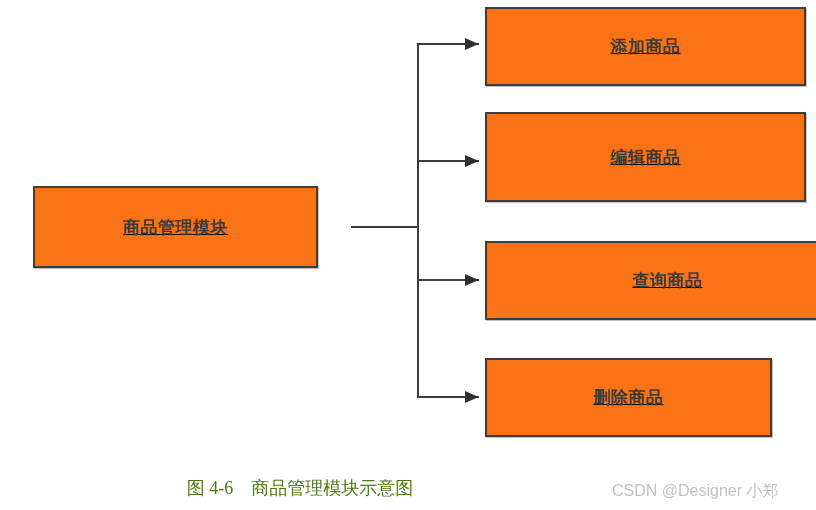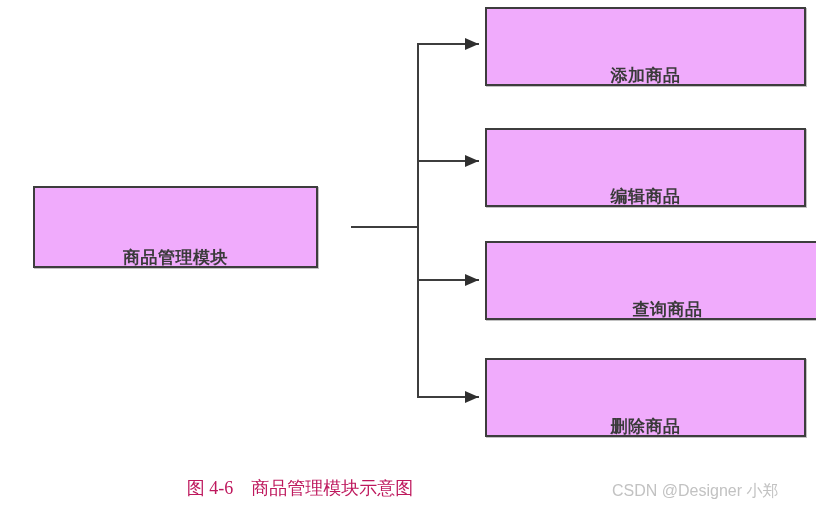--- a/index.html
+++ b/index.html
@@ -18,56 +18,57 @@
   #diagram-svg {
     position: absolute;
     left: 0;
     top: 0;
     width: 816px;
     height: 510px;
   }
   .node-box {
     position: absolute;
     box-sizing: border-box;
-    background: #f0abfc;
+    background: #f97316;
     border: 2px solid #3d3d3d;
     box-shadow: 1px 1px 0 0 rgba(120,120,120,0.45);
     display: flex;
-    align-items: flex-end;
+    align-items: center;
     justify-content: center;
+    text-decoration: underline;
   }
   .node-label {
     font-family: "DejaVu Sans", "Liberation Sans", sans-serif;
     font-weight: bold;
     font-size: 17px;
     letter-spacing: 0.5px;
     color: #3a3a3a;
     white-space: nowrap;
     line-height: 1;
   }
   #root-node {
     left: 33px;
     top: 186px;
     width: 285px;
     height: 82px;
   }
   .leaf-0 { left: 485px; top: 7px;   width: 321px; height: 79px; }
-  .leaf-1 { left: 485px; top: 128px; width: 321px; height: 79px; }
+  .leaf-1 { left: 485px; top: 112px; width: 321px; height: 90px; }
   .leaf-2 { left: 485px; top: 241px; width: 365px; height: 79px; }
-  .leaf-3 { left: 485px; top: 358px; width: 321px; height: 79px; }
+  .leaf-3 { left: 485px; top: 358px; width: 287px; height: 79px; }
 
   #figure-caption {
     position: absolute;
     left: 0;
     top: 478px;
     width: 600px;
     text-align: center;
     font-family: "Liberation Serif", "DejaVu Serif", serif;
     font-size: 18px;
-    color: #be185d;
+    color: #4d7c0f;
     white-space: pre;
     line-height: 1.2;
   }
   #watermark {
     position: absolute;
     left: 612px;
     top: 481px;
     font-family: "Liberation Sans", "DejaVu Sans", sans-serif;
     font-size: 16px;
     color: #c2c2c2;

